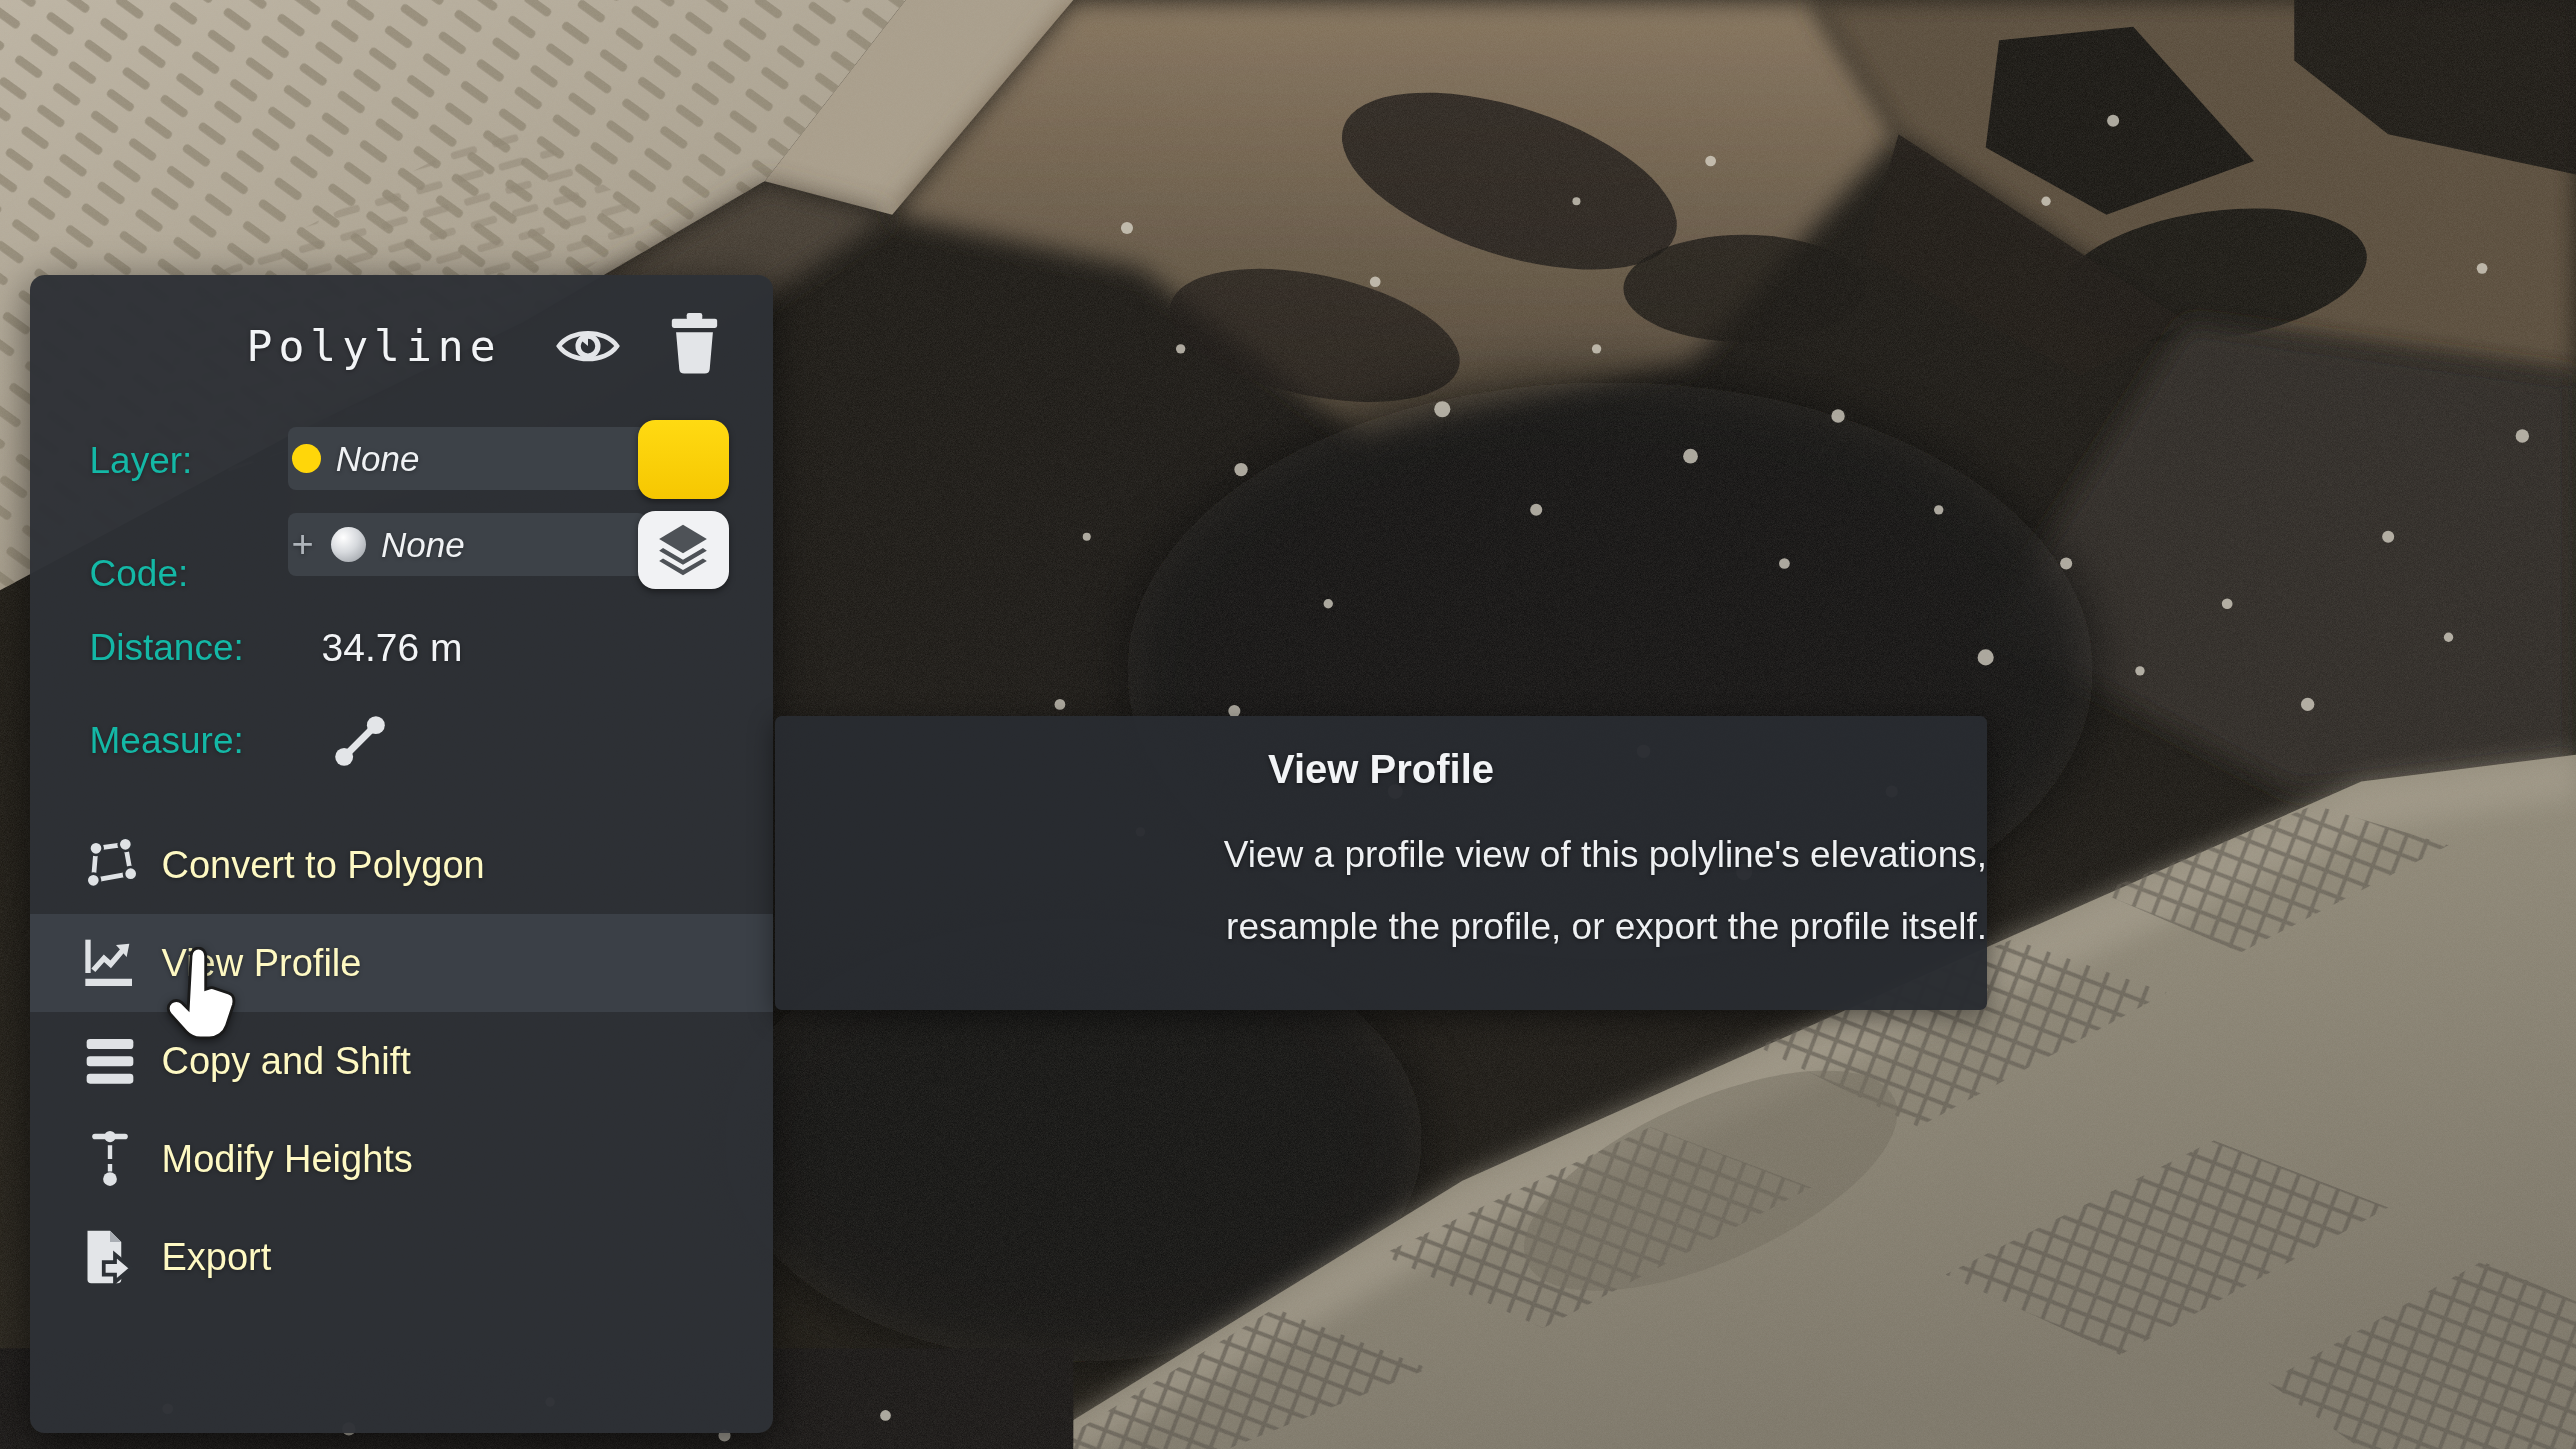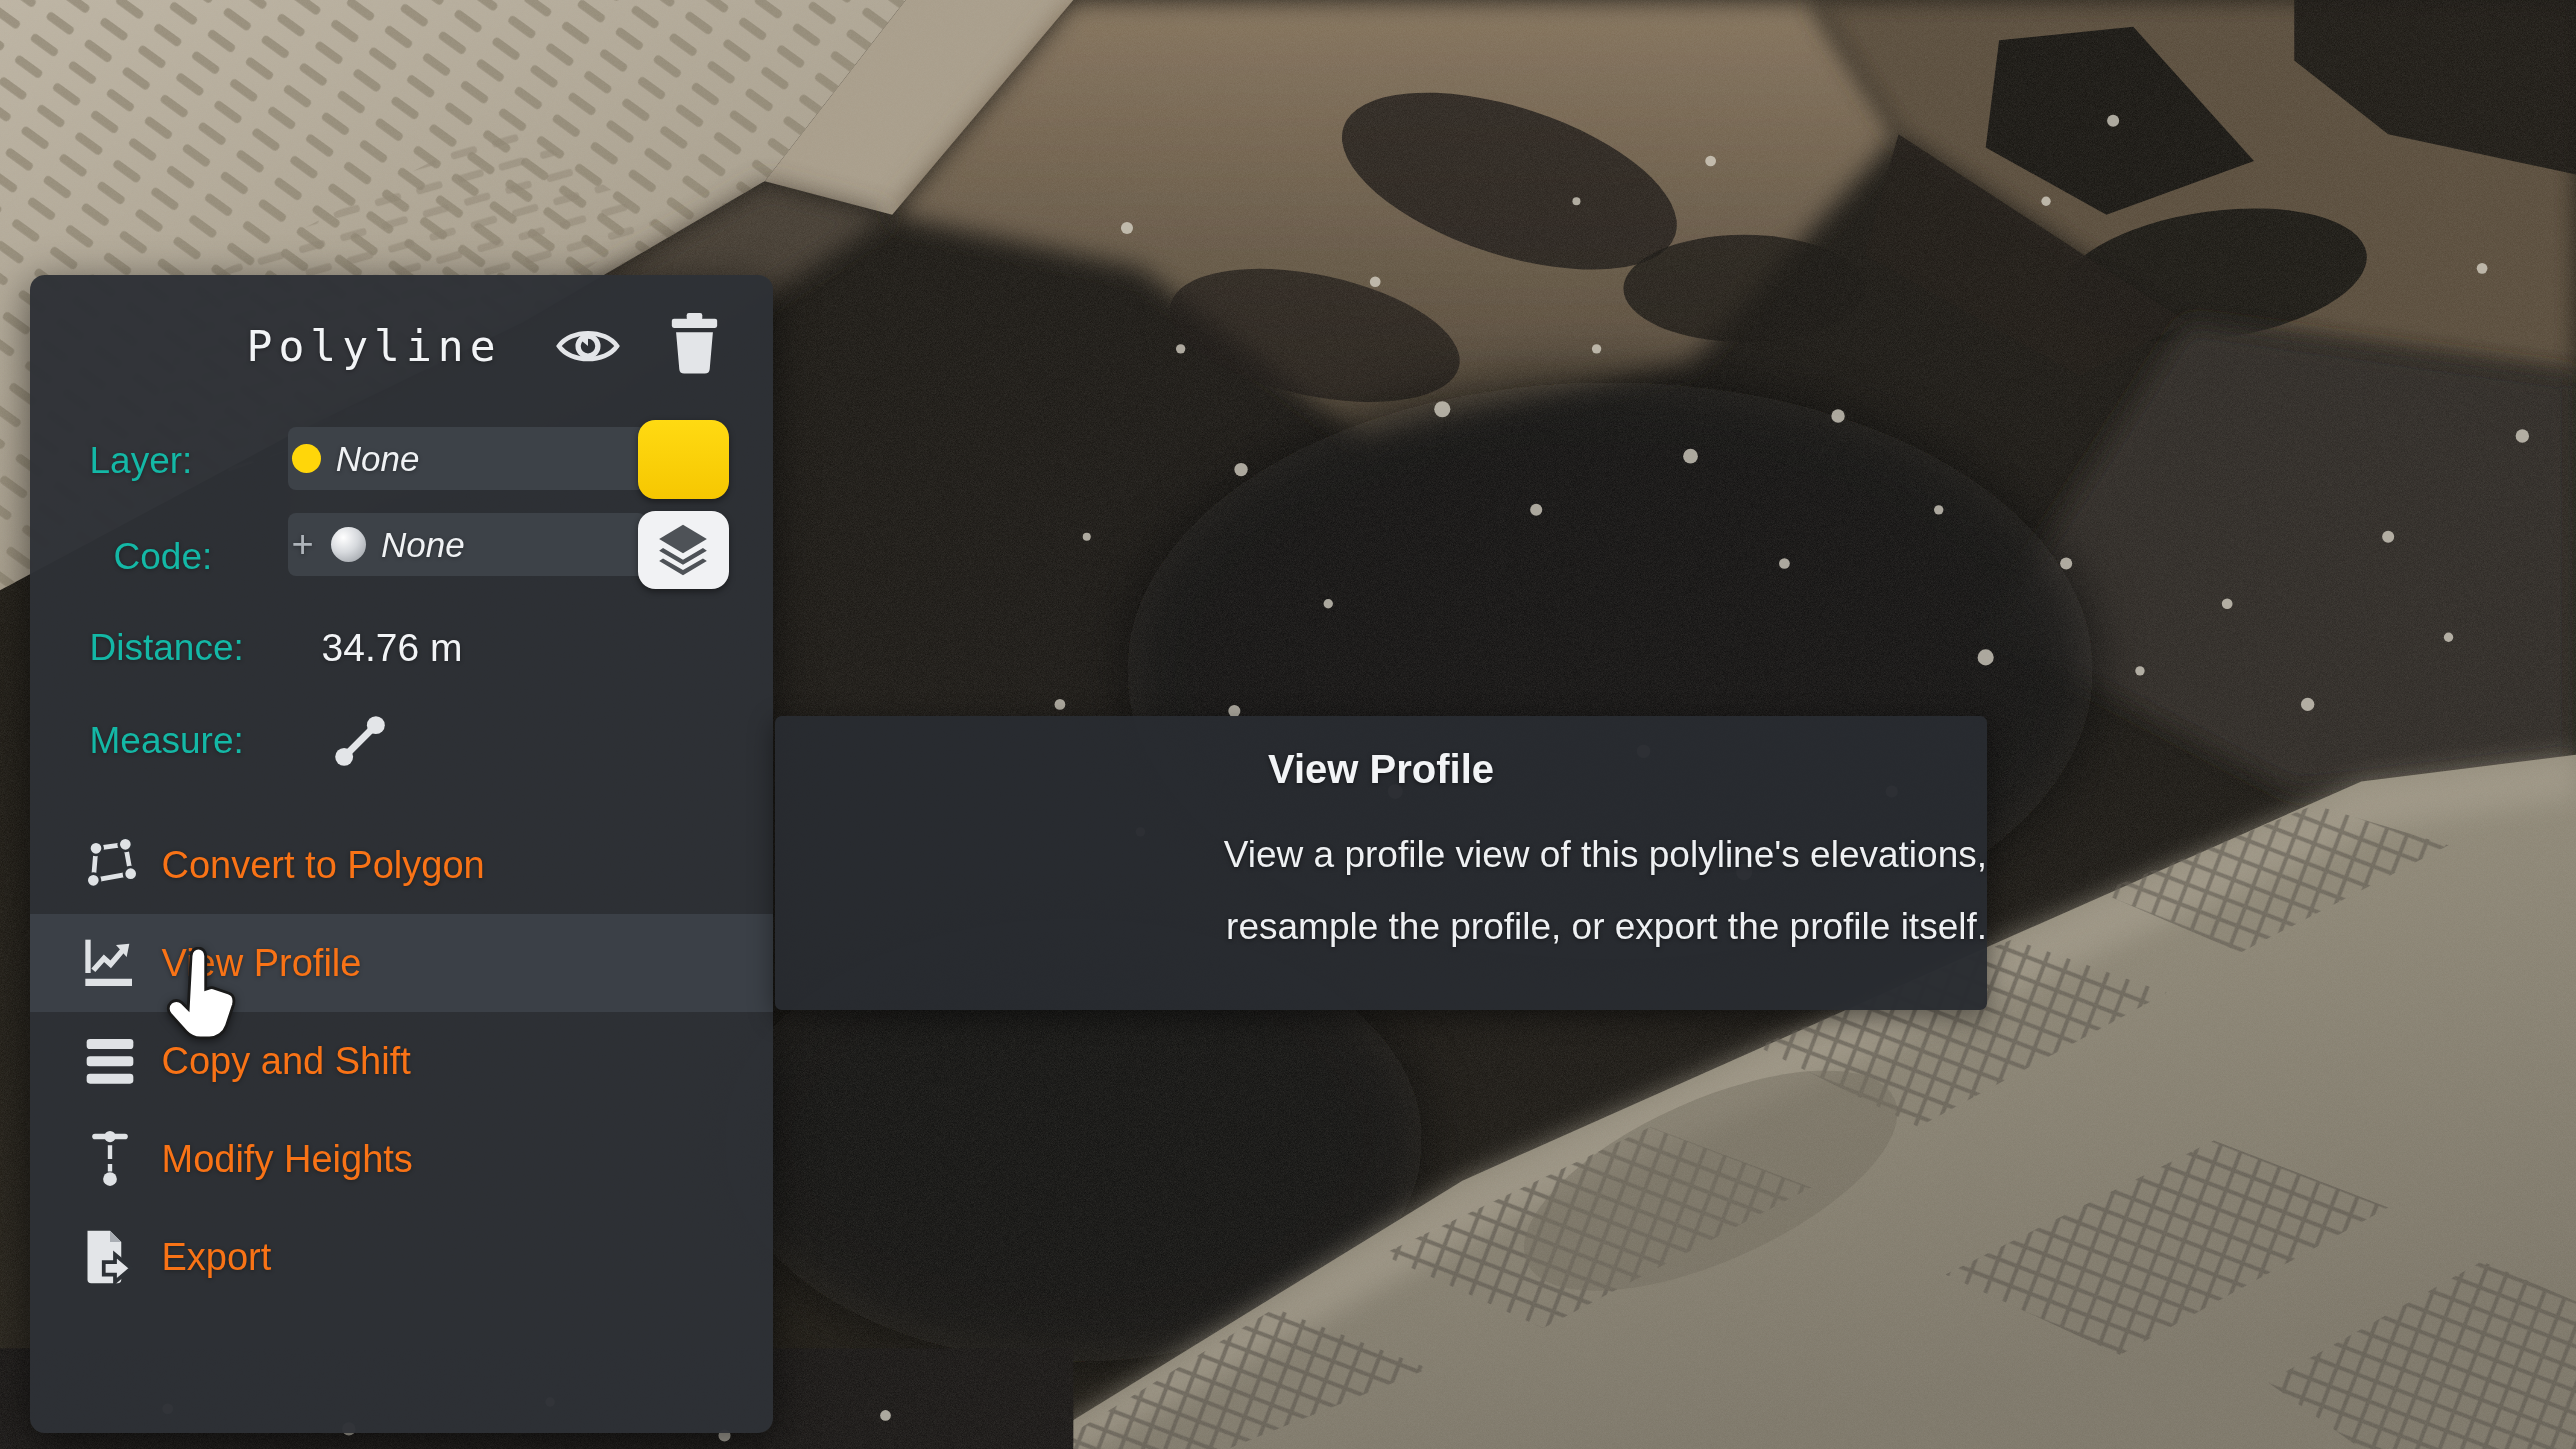--- a/index.html
+++ b/index.html
@@ -12,21 +12,21 @@
          background:rgba(45,49,54,0.97);border-radius:14.8px;overflow:hidden;
          box-shadow:0 9.4px 40px rgba(0,0,0,.55);color:#edeff1;}
   .panel *{text-shadow:0 1.3px 4px rgba(0,0,0,.35);}
   .panel-title{position:absolute;left:217px;top:46px;font-family:"DejaVu Sans Mono",monospace;
          font-weight:400;font-size:43px;letter-spacing:6px;color:#f2f4f6;}
   .icon-btn{position:absolute;background:none;border:none;padding:0;cursor:pointer;line-height:0;}
   .btn-eye{left:525px;top:50px;width:66px;height:43px;}
   .btn-trash{left:639px;top:38px;width:51px;height:63px;}
 
   .field-label{position:absolute;left:60px;font-size:37px;font-weight:400;color:#14b8a6;text-align:right;}
-  .lbl-layer{top:165px;} .lbl-code{top:261px;margin-left:24px;} .lbl-distance{top:352px;} .lbl-measure{top:445px;}
+  .lbl-layer{top:165px;} .lbl-code{top:278px;} .lbl-distance{top:352px;} .lbl-measure{top:445px;}
 
   .dropdown{position:absolute;left:258px;width:358px;height:63px;background:#3d4248;
          border-radius:8px;display:flex;align-items:center;padding:0 4px;box-sizing:border-box;
          gap:14.8px;cursor:pointer;}
   .dd-layer{top:152px;} .dd-code{top:238px;}
   .dot{width:29.5px;height:29.5px;border-radius:50%;flex:0 0 auto;}
   .dot-yellow{background:#ffd60a;}
   .sphere{width:35px;height:35px;border-radius:50%;flex:0 0 auto;
          background:radial-gradient(circle at 35% 30%,#ffffff 0%,#d6d9dd 45%,#8f949a 100%);}
   .plus{color:#aeb4ba;font-size:38px;font-weight:400;margin-right:2.7px;}
@@ -39,21 +39,21 @@
          border-radius:17.4px;background:#f1f2f4;cursor:pointer;line-height:0;
          display:flex;align-items:center;justify-content:center;box-shadow:0 2.7px 6.7px rgba(0,0,0,.4);}
   .layers-btn svg{width:58px;height:58px;}
 
   .distance-value{position:absolute;left:292px;top:351px;font-size:39px;color:#f2f4f6;}
   .measure-btn{position:absolute;left:299px;top:435px;width:62px;height:62px;background:none;
          border:none;padding:0;cursor:pointer;line-height:0;}
 
   .menu{position:absolute;left:0;top:541px;width:100%;}
   .menu-item{height:98px;display:flex;align-items:center;padding-left:48px;gap:20px;
-         font-size:38px;color:#f97316;cursor:pointer;}
+         font-size:38px;color:#fef9c3;cursor:pointer;}
   .menu-item.hovered{background:#3b4047;}
   .mi-icon{width:64px;height:64px;flex:0 0 auto;display:flex;align-items:center;justify-content:center;line-height:0;}
   .mi-icon svg{width:60px;height:60px;}
   .mi-label{white-space:nowrap;}
 
   
   .tooltip{position:absolute;left:775px;top:716px;width:1212px;height:294px;
          background:rgba(40,43,49,0.97);border-radius:6.7px;color:#f2f4f6;text-align:center;
          box-shadow:0 6.7px 27px rgba(0,0,0,.45);box-sizing:border-box;padding-top:31px;}
   .tt-title{font-size:40px;font-weight:700;margin-bottom:27px;text-shadow:0 1.3px 4px rgba(0,0,0,.5);}

